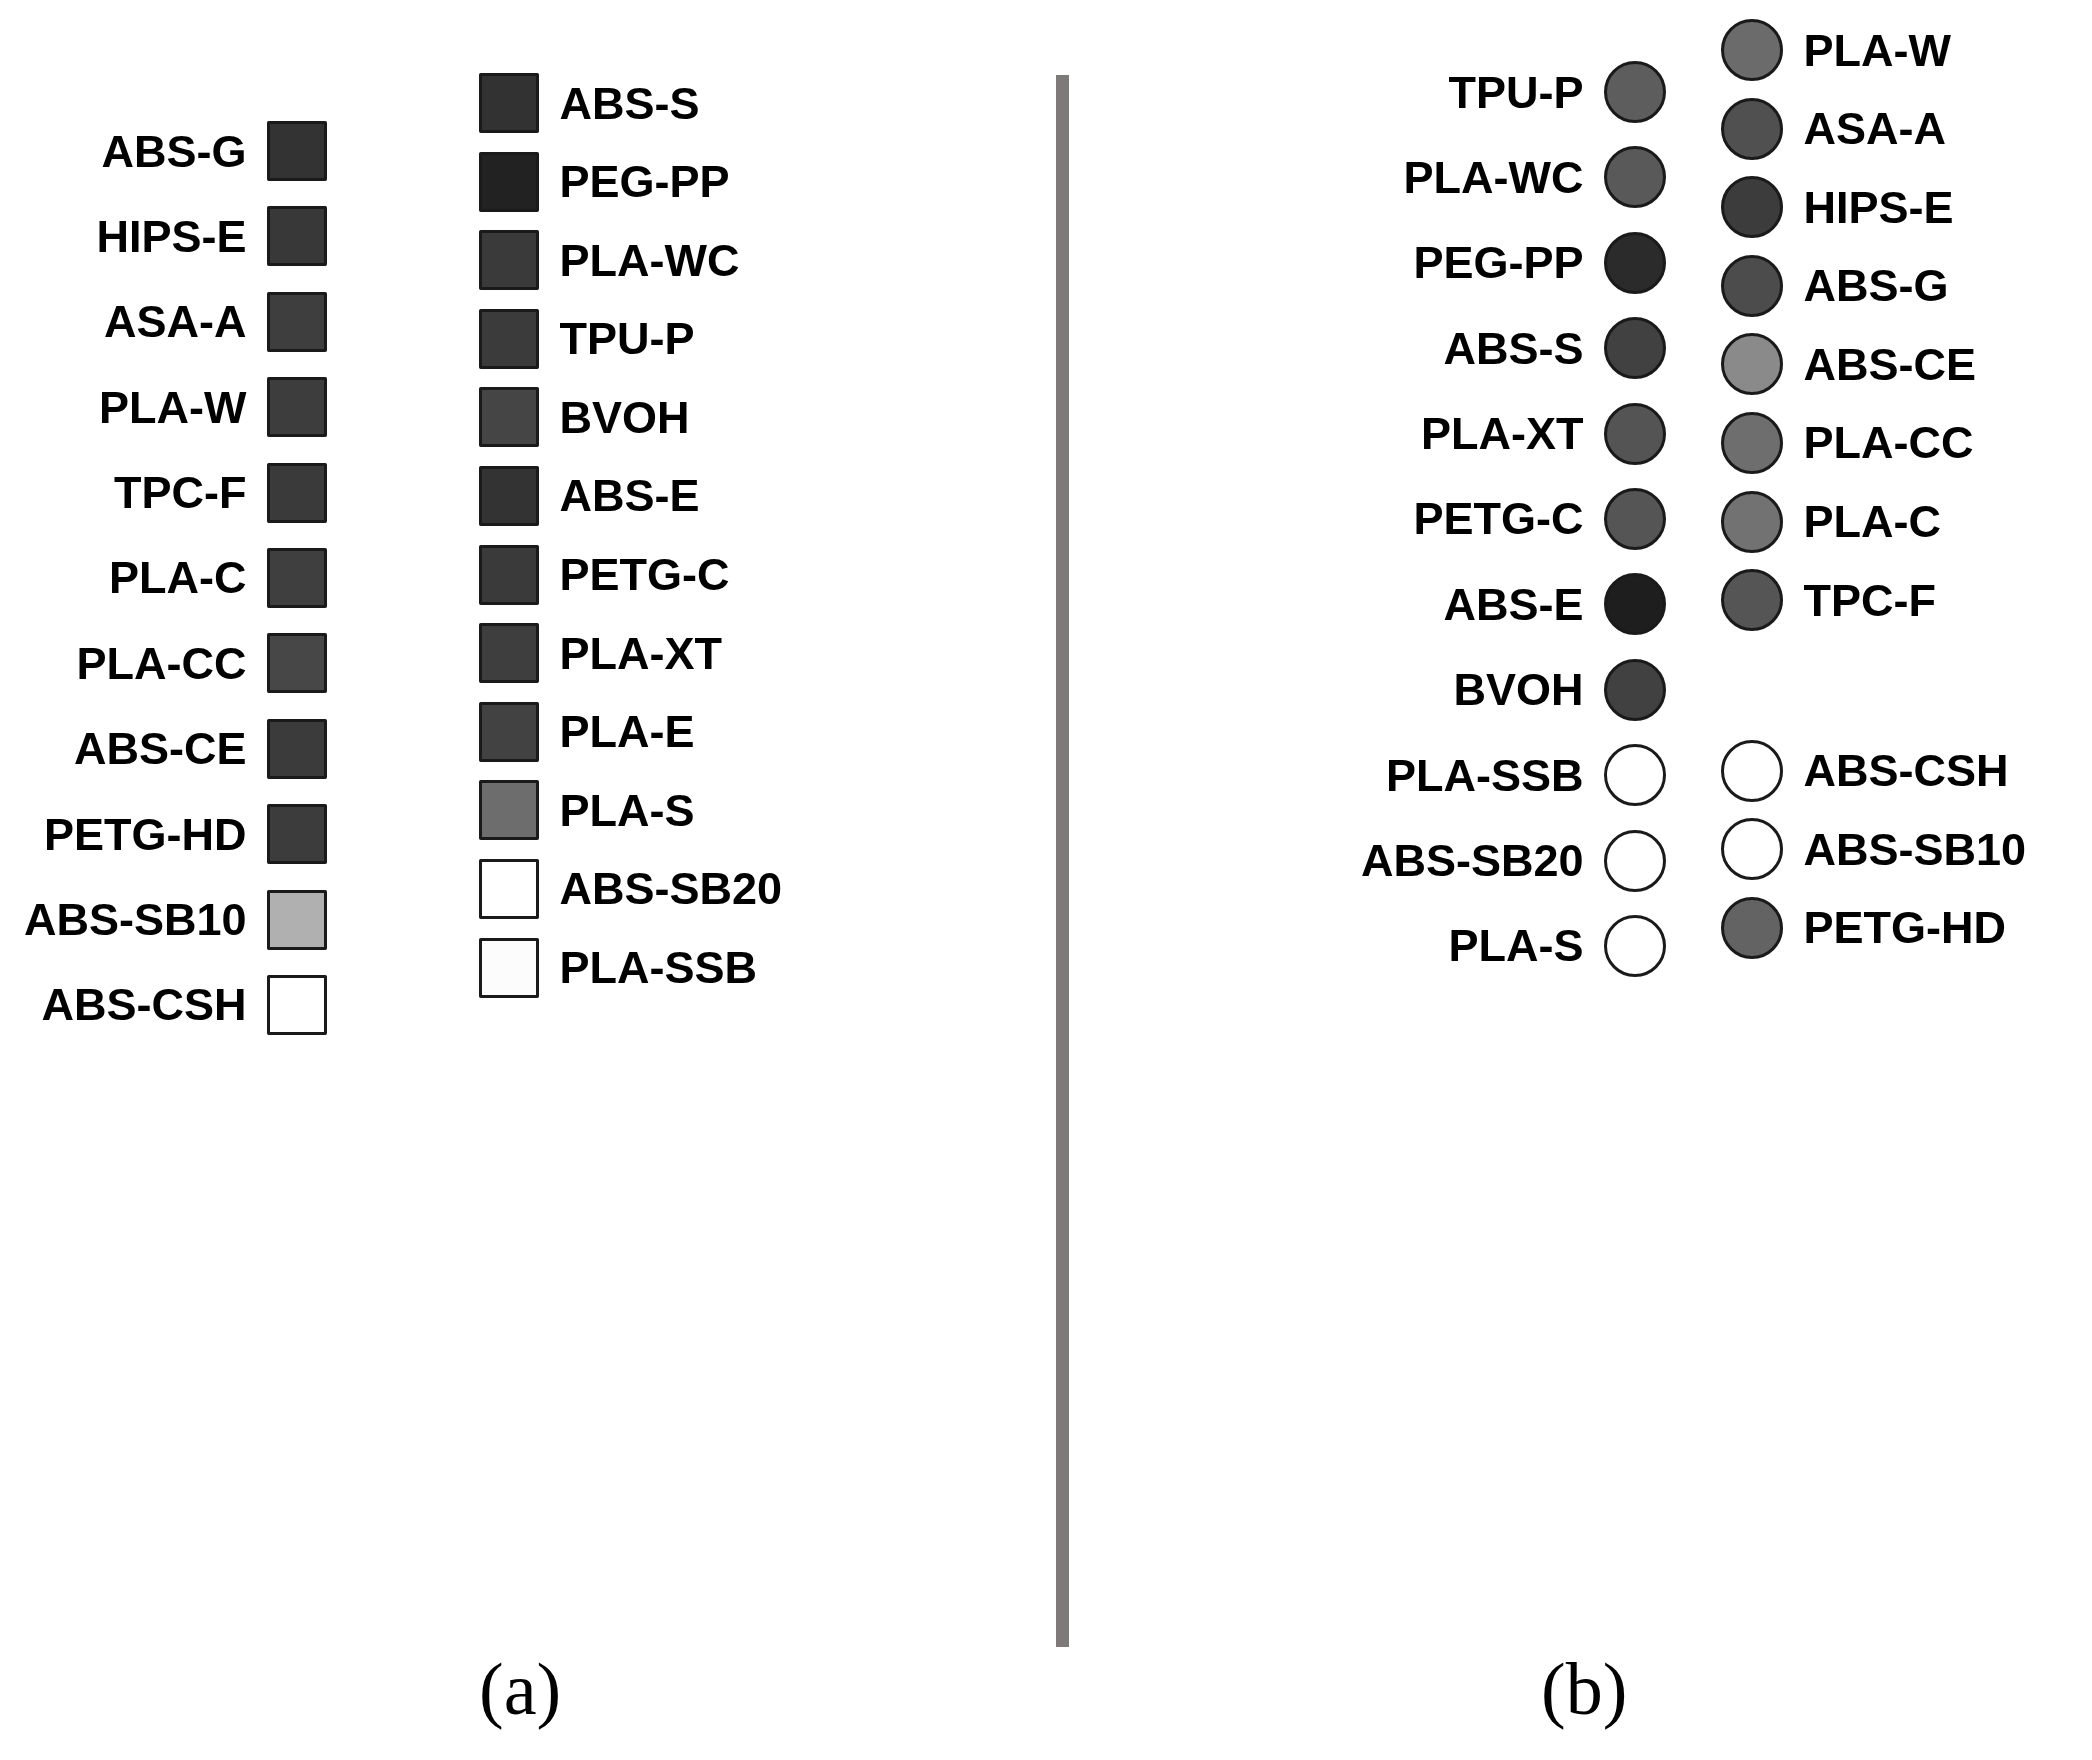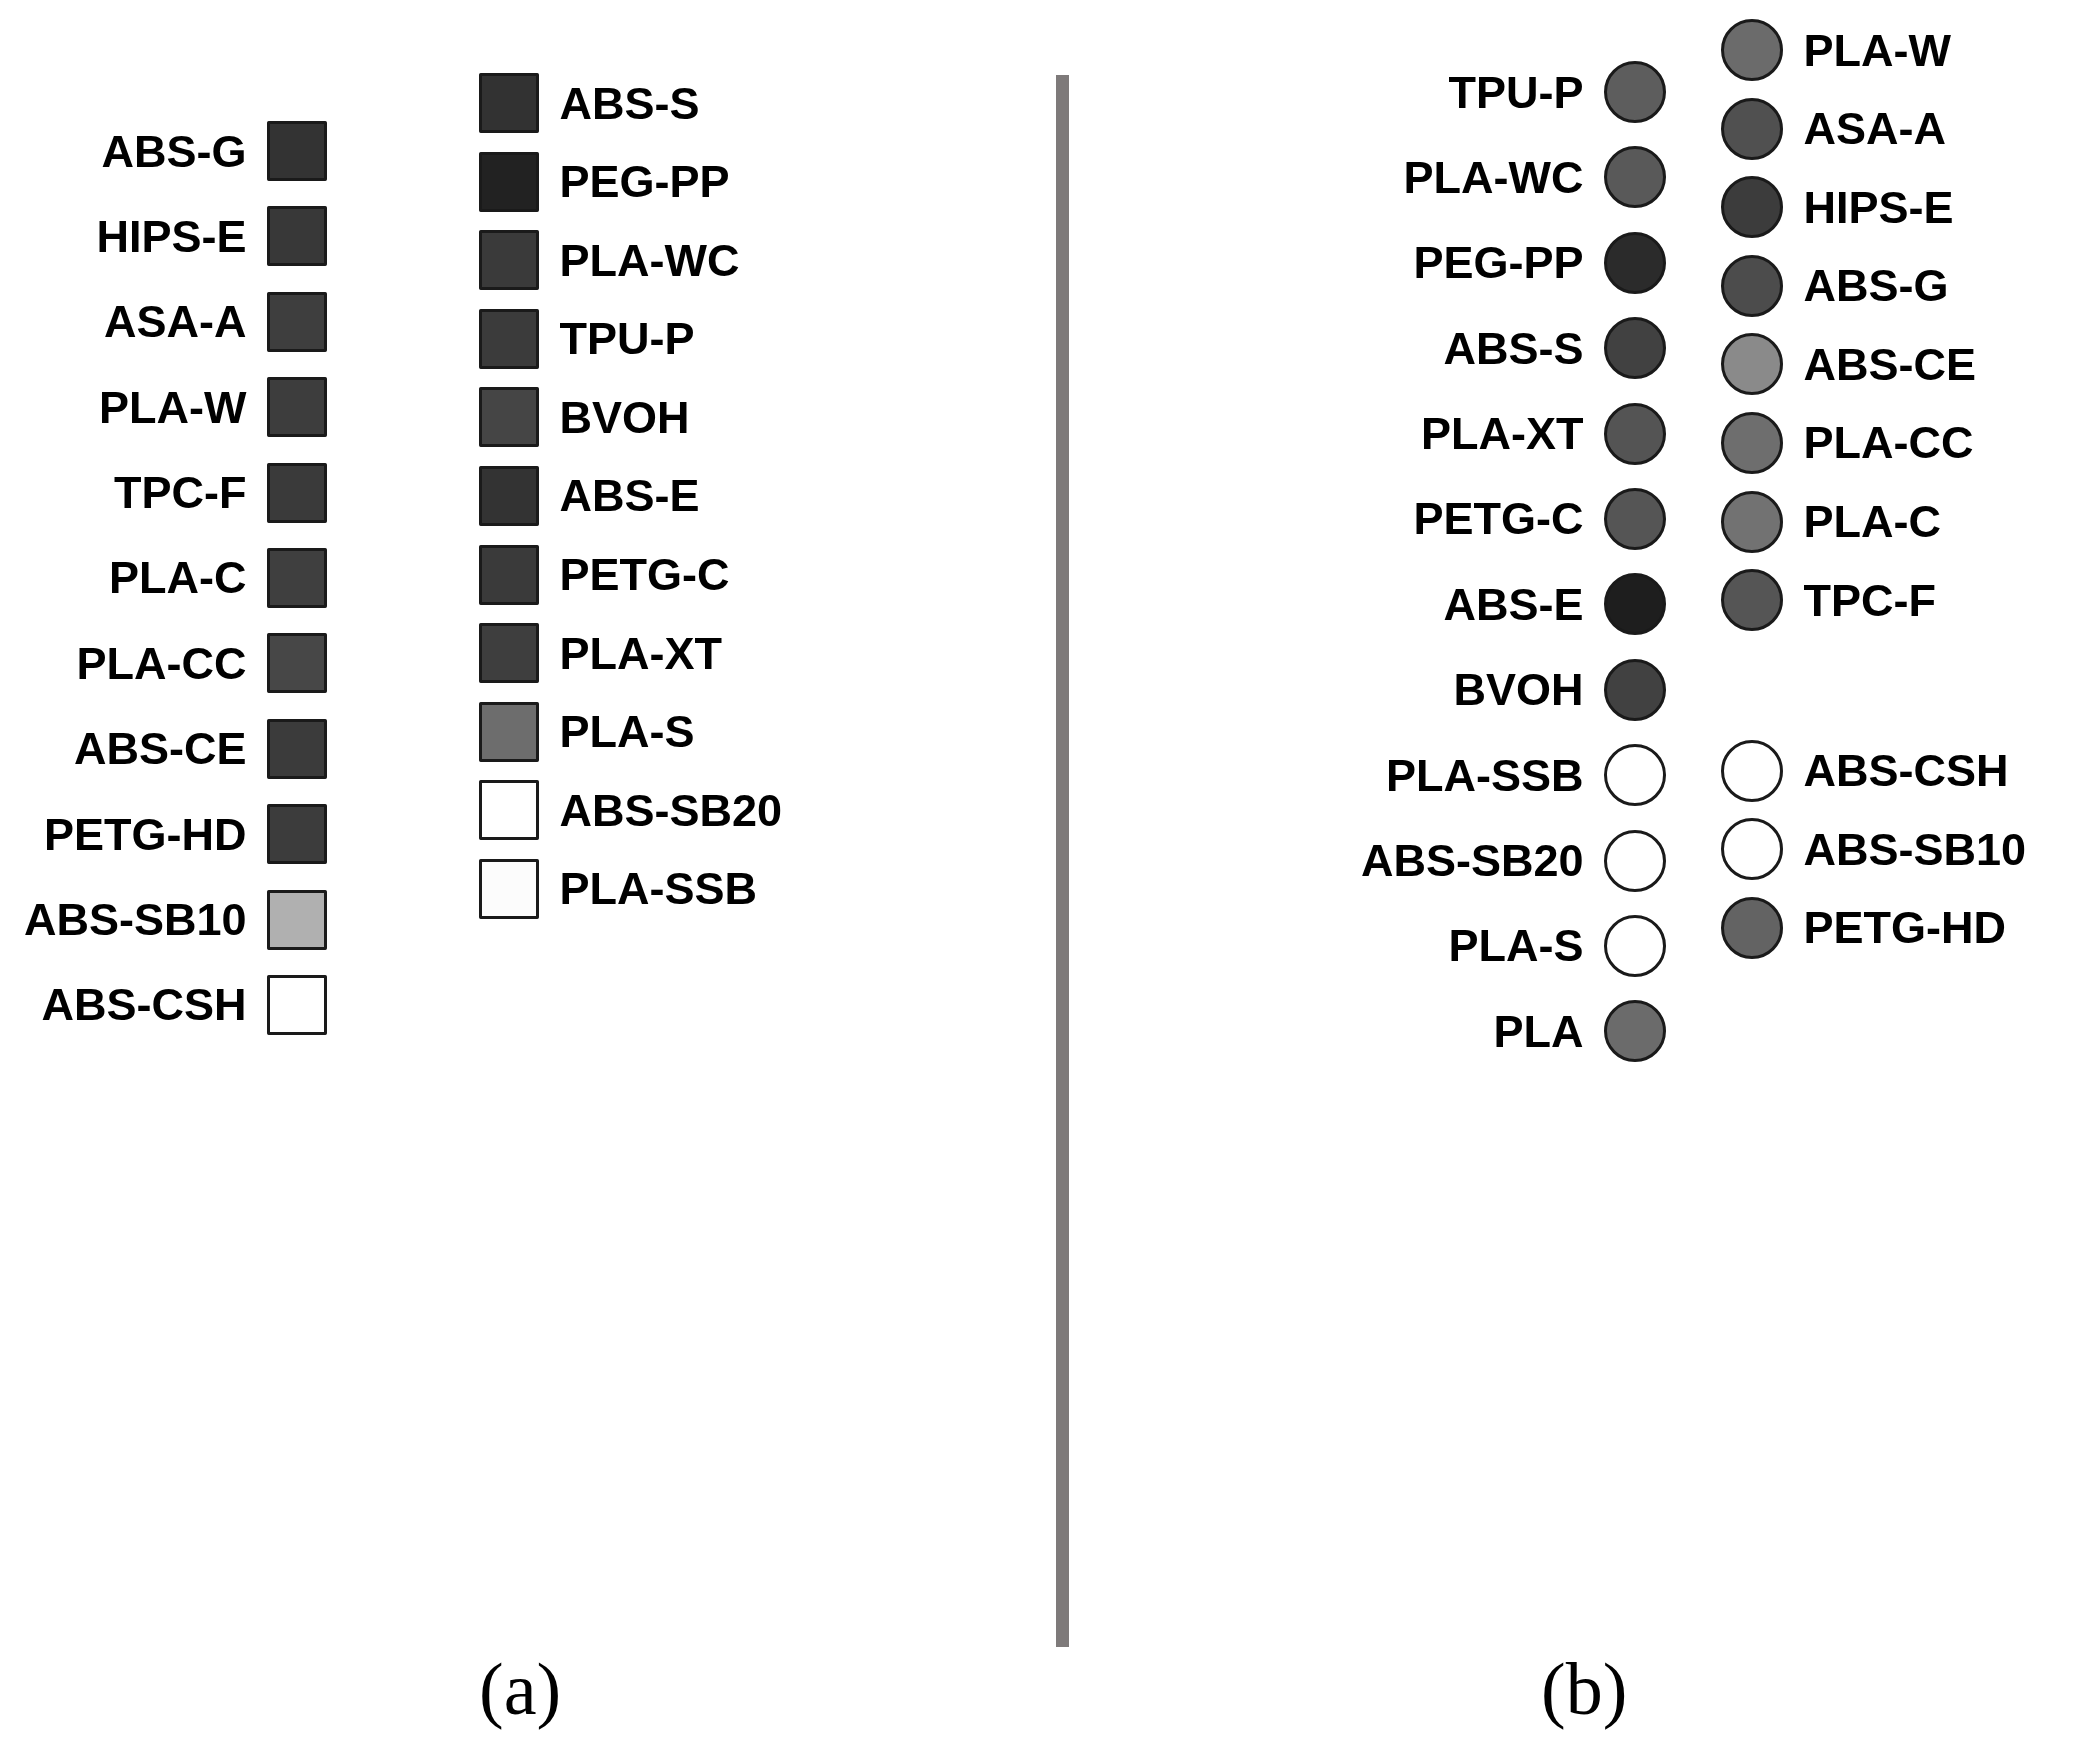--- a/index.html
+++ b/index.html
@@ -182,20 +182,24 @@
       </div>
       <div class="legend-item label-right">
         <div class="swatch square" style="background: rgb(58, 58, 58);"></div>
         <span class="legend-label">PETG-C</span>
       </div>
       <div class="legend-item label-right">
         <div class="swatch square" style="background: rgb(62, 62, 62);"></div>
         <span class="legend-label">PLA-XT</span>
       </div>
       <div class="legend-item label-right">
+        <div class="swatch square" style="background: rgb(66, 66, 66);"></div>
+        <span class="legend-label">PLA-E</span>
+      </div>
+      <div class="legend-item label-right">
         <div class="swatch square" style="background: rgb(109, 109, 109);"></div>
         <span class="legend-label">PLA-S</span>
       </div>
       <div class="legend-item label-right">
         <div class="swatch square" style="background: rgb(255, 255, 255);"></div>
         <span class="legend-label">ABS-SB20</span>
       </div>
       <div class="legend-item label-right">
         <div class="swatch square" style="background: rgb(252, 252, 252);"></div>
         <span class="legend-label">PLA-SSB</span>
@@ -244,24 +248,20 @@
         <div class="swatch circle" style="background: rgb(255, 255, 255);"></div>
       </div>
       <div class="legend-item label-left">
         <span class="legend-label">ABS-SB20</span>
         <div class="swatch circle" style="background: rgb(255, 255, 255);"></div>
       </div>
       <div class="legend-item label-left">
         <span class="legend-label">PLA-S</span>
         <div class="swatch circle" style="background: rgb(255, 255, 255);"></div>
       </div>
-      <div class="legend-item label-left">
-        <span class="legend-label">PLA</span>
-        <div class="swatch circle" style="background: rgb(107, 107, 107);"></div>
-      </div>
     </div>
 
   <div class="legend-col" id="col-b2">
       <div class="legend-item label-right">
         <div class="swatch circle" style="background: rgb(107, 107, 107);"></div>
         <span class="legend-label">PLA-W</span>
       </div>
       <div class="legend-item label-right">
         <div class="swatch circle" style="background: rgb(80, 80, 80);"></div>
         <span class="legend-label">ASA-A</span>

